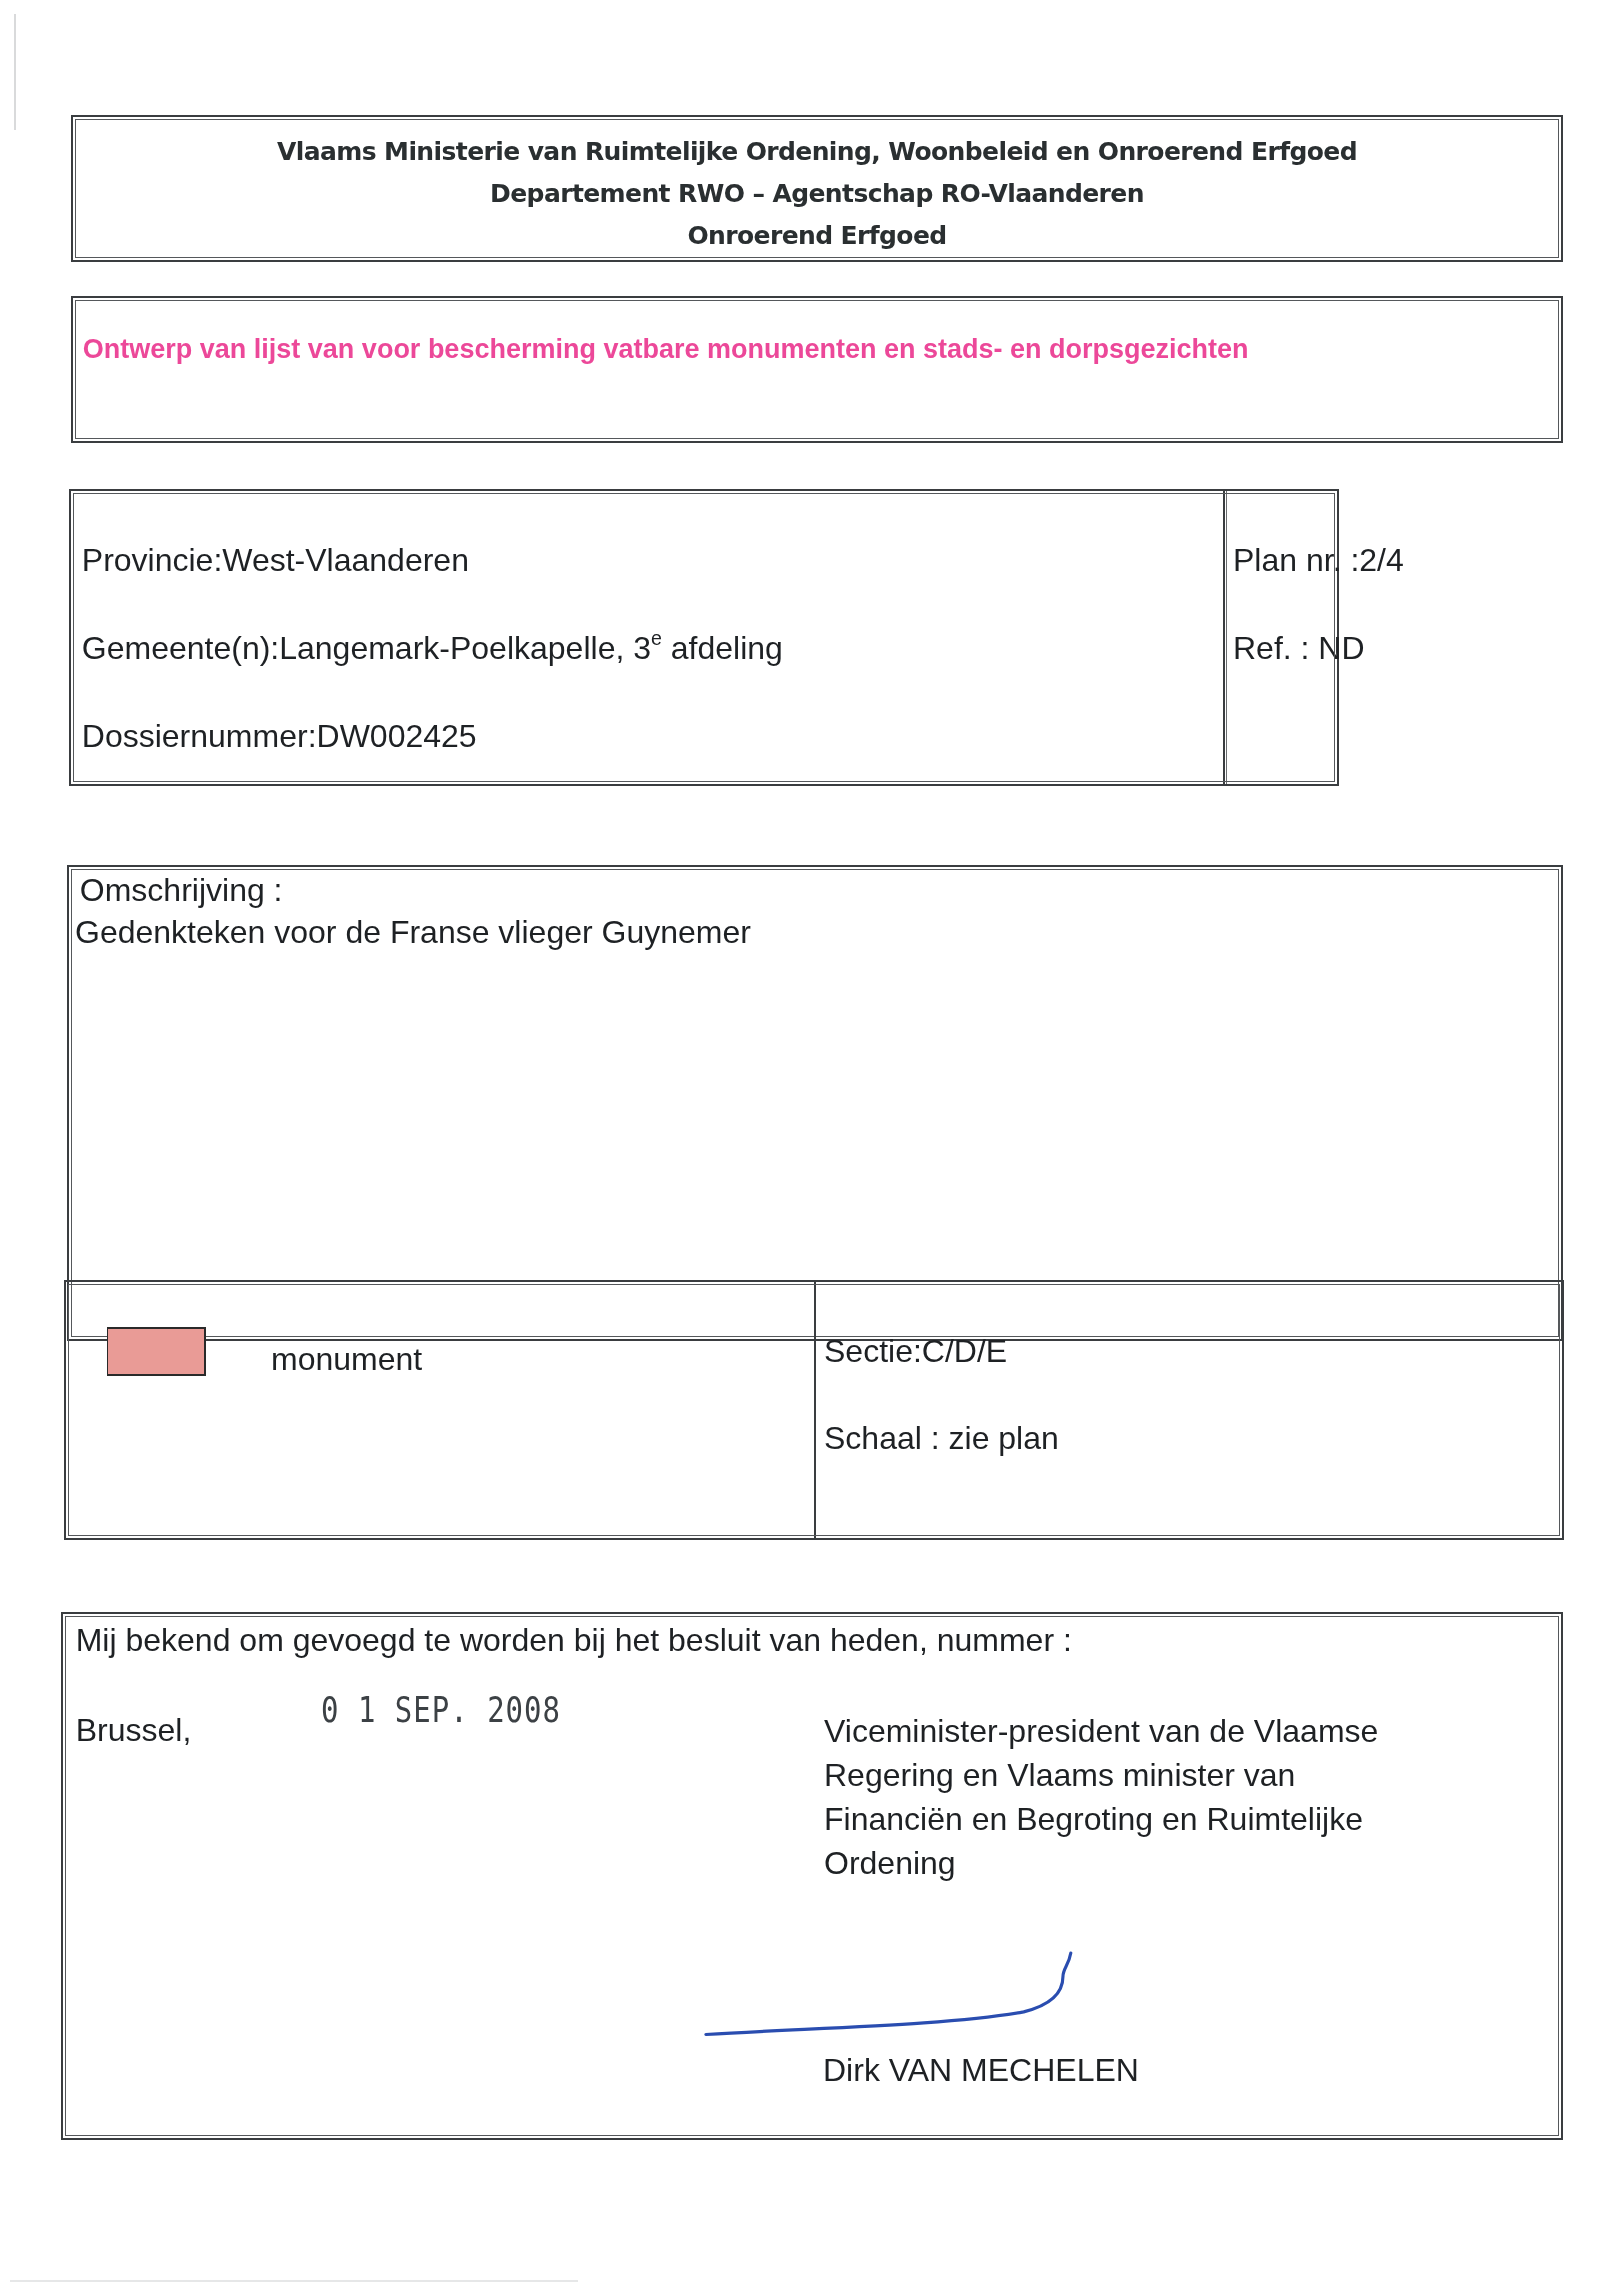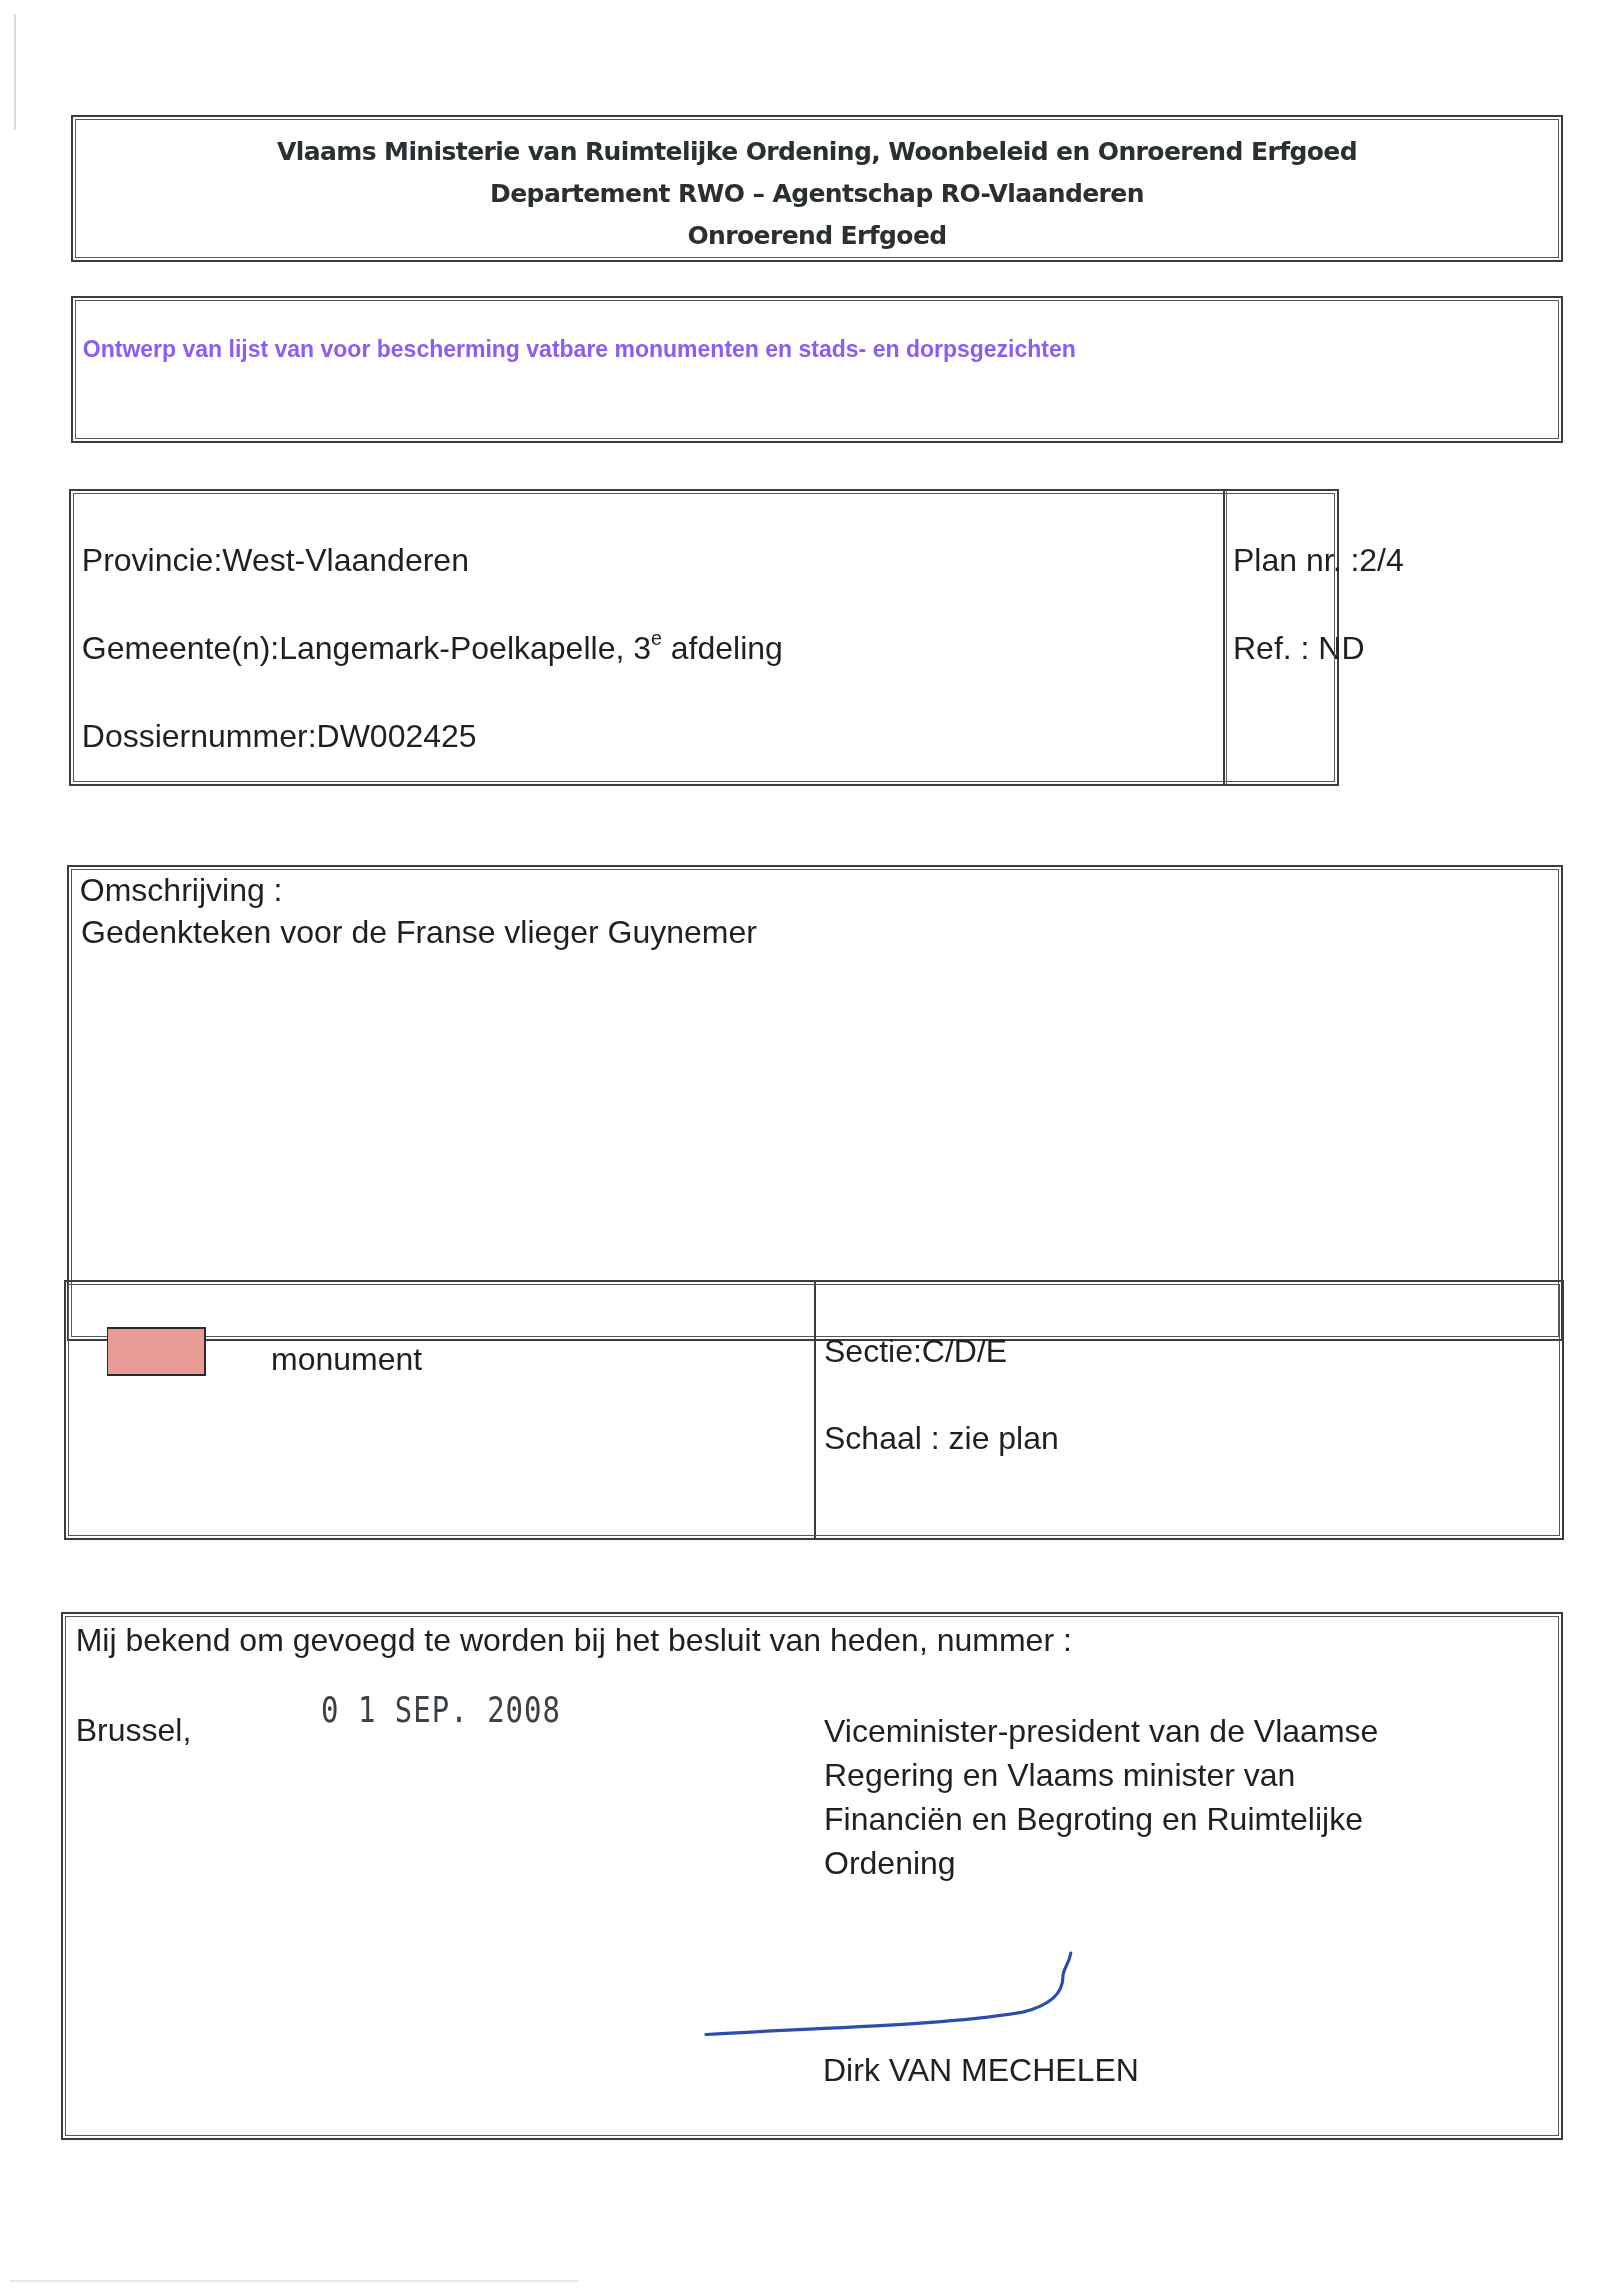--- a/index.html
+++ b/index.html
@@ -15,21 +15,21 @@
 
   
   #hdr { left: 71px; top: 115px; width: 1492px; height: 147px; }
   .hdr-line { position: absolute; left: 0; right: 0; text-align: center;
               font-family: "DejaVu Sans", sans-serif; font-weight: bold; font-size: 25px;
               color: #2a2f31; letter-spacing: -0.6px; }
 
   
   #ttl { left: 71px; top: 296px; width: 1492px; height: 147px; }
   .ttl-text { position: absolute; left: 9.8px; top: 29px; width: 1392px; white-space: normal;
-              font-weight: bold; font-size: 23px; line-height: 45px; color: #8b5cf6; }
+              font-weight: bold; font-size: 27px; line-height: 45px; color: #ec4899; }
 
   
   #info { left: 69px; top: 489px; width: 1270px; height: 297px; }
   .info-div { position: absolute; left: 1152px; top: 0; bottom: 0; width: 2px; background: #3a3d40; }
   .body-txt { font-size: 32px; color: #1e2124; }
   .info-div::after { content: ""; position: absolute; left: 2.9px; top: 0; bottom: 0; width: 1px; background: #6a6d70; }
 
   
   #desc { left: 67px; top: 830px; width: 1496px; height: 476px; margin-top: 35px; }
 
@@ -65,21 +65,21 @@
   <div class="info-div"></div>
   <div class="abs body-txt" style="left:10.8px; top:51px;">Provincie:West-Vlaanderen</div>
   <div class="abs body-txt" style="left:10.8px; top:139px;"><span>Gemeente(n):Langemark-Poelkapelle, 3</span><sup style="font-size:19.6px; vertical-align: 13.7px; line-height:0;">e</sup><span> afdeling</span></div>
   <div class="abs body-txt" style="left:10.8px; top:227px;">Dossiernummer:DW002425</div>
   <div class="abs body-txt" style="left:1162px; top:51px;">Plan nr. :2/4</div>
   <div class="abs body-txt" style="left:1162px; top:139px;">Ref. : ND</div>
 </div>
 
 <div id="desc" class="box">
   <div class="abs body-txt" style="left:10.8px; top:4.9px;">Omschrijving :</div>
-  <div class="abs body-txt" style="left:12px; top:47px;text-align:right;">Gedenkteken voor de Franse vlieger Guynemer</div>
+  <div class="abs body-txt" style="left:6px; top:47px;text-align:right;">Gedenkteken voor de Franse vlieger Guynemer</div>
 </div>
 
 <div id="leg" class="box">
   <div class="leg-div"></div>
   <div class="swatch"></div>
   <div class="abs body-txt" style="left:205px; top:51px;margin-top:8px;">monument</div>
   <div class="abs body-txt" style="left:758px; top:51px;">Sectie:C/D/E</div>
   <div class="abs body-txt" style="left:758px; top:138px;">Schaal : zie plan</div>
 </div>
 

